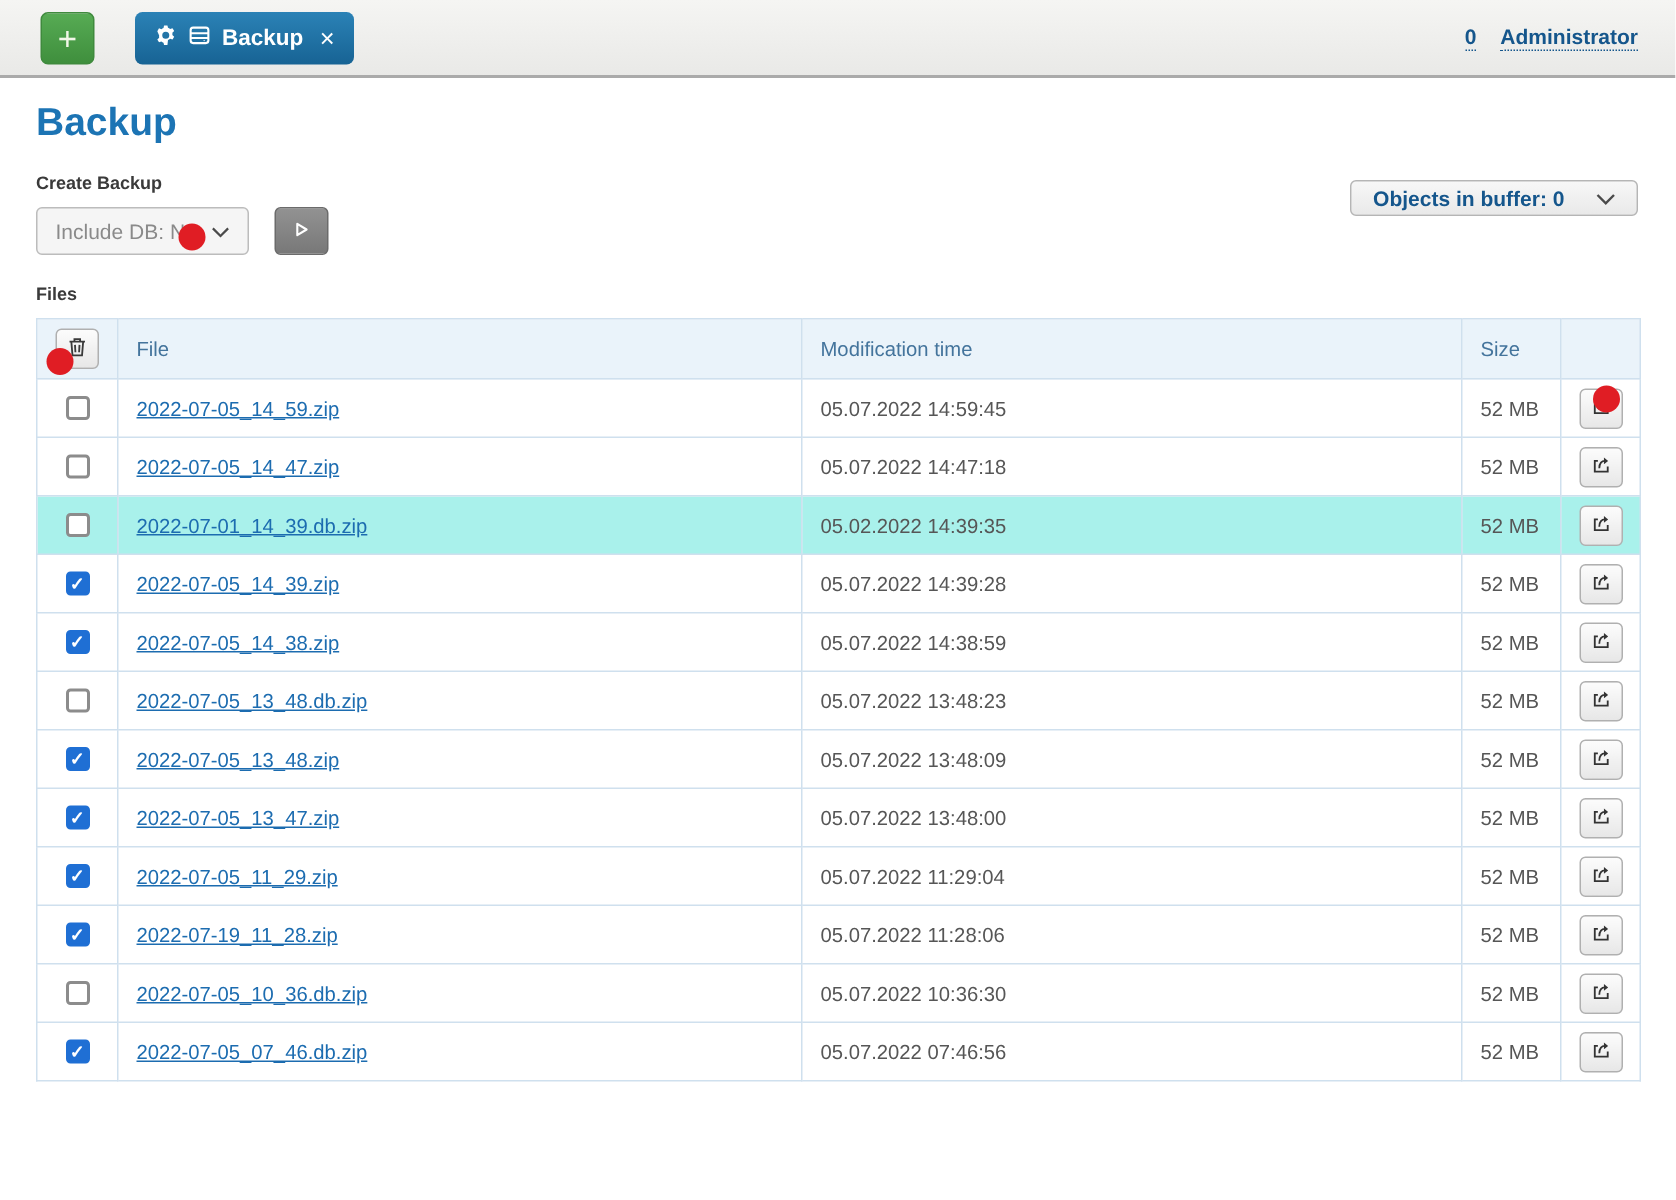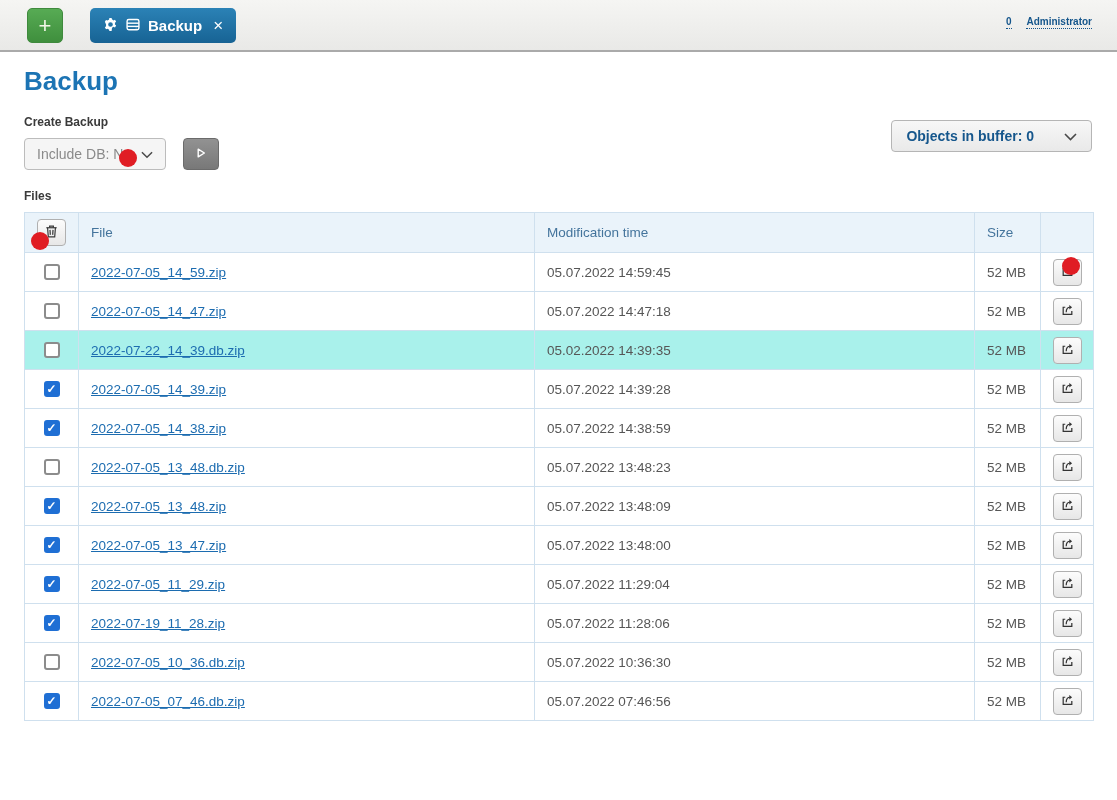--- a/index.html
+++ b/index.html
@@ -12,30 +12,30 @@
     border-bottom:2px solid #aaaaaa; }
   .add-btn { position:absolute; left:27px; top:8px; width:36px; height:35px;
     border:1px solid #3f8a3d; border-radius:5px; cursor:pointer;
     background:linear-gradient(#57ab54,#3f8f3d); color:#f2f7e8;
     font-size:22px; line-height:30px; font-weight:400; }
   .tab { position:absolute; left:90px; top:8px; height:35px;
     display:flex; align-items:center; gap:7px; padding:0 13px;
     background:linear-gradient(#2b82b6,#176394); border-radius:5px;
     color:#fff; font-size:15px; font-weight:bold; cursor:pointer; }
   .tab .x { font-size:17px; font-weight:400; margin-left:4px; cursor:pointer; }
-  .userbox { position:absolute; right:25px; top:16px; font-size:10px; font-weight:bold; }
+  .userbox { position:absolute; right:25px; top:16px; font-size:14px; font-weight:bold; }
   .userbox a { color:#15568c; text-decoration:none;
     border-bottom:1px dotted #15568c; padding-bottom:1px; cursor:pointer; }
   .userbox a + a { margin-left:12px; }
 
   
   .page-title { margin:14px 0 0 24px; font-size:26px; line-height:30px;
     font-weight:bold; color:#1c74b4; }
-  .buffer-btn { position:absolute; right:25px; top:120px; height:32px;
-    display:flex; align-items:center; gap:30px; padding:0 14px;
+  .buffer-btn { position:absolute; right:25px; top:120px; height:24px;
+    display:flex; align-items:center; gap:21px; padding:0 14px;
     background:linear-gradient(#f7f7f7,#e9e9e9); border:1px solid #b5b5b5;
     border-radius:4px; font-size:14px; font-weight:bold; color:#15568c; cursor:pointer; }
   .buffer-btn svg { stroke:#4a4a4a; }
 
   .section-label { margin:19px 0 0 24px; font-size:12px; font-weight:bold; color:#3a3a3a; }
   .create-row { margin:9px 0 0 24px; display:flex; gap:17px; }
   .select-btn { height:32px; min-width:134px; display:flex; align-items:center;
     gap:10px; padding:0 12px; background:#f5f5f5; border:1px solid #bcbcbc;
     border-radius:4px; font-size:14px; color:#8a8a8a; cursor:pointer; }
   .select-btn svg { stroke:#4a4a4a; margin-left:auto; }
@@ -191,21 +191,21 @@
                 <path d="M5.6 5.6 H3.4 V13.2 H12.6 V9.6"></path>
                 <path d="M6.6 10.8 C6.6 7.2 8.4 5.6 10.6 5.6"></path>
                 <path d="M9.9 3.2 L12.9 5.6 L9.9 8 Z" fill="#333" stroke="none"></path>
               </svg>
         </span>
       </button>
     </td>
   </tr>
       <tr class="hl">
     <td class="c"><span class="cb"></span></td>
-    <td><a class="file-link">2022-07-22_14_39.db.zip</a></td>
+    <td><a class="file-link">2022-07-01_14_39.db.zip</a></td>
     <td>05.02.2022 14:39:35</td>
     <td>52 MB</td>
     <td class="c">
       <button class="icon-btn">
         <span>
           <svg width="15" height="15" viewBox="0 0 16 16" fill="none" stroke="#333" stroke-width="1.3">
                 <path d="M5.6 5.6 H3.4 V13.2 H12.6 V9.6"></path>
                 <path d="M6.6 10.8 C6.6 7.2 8.4 5.6 10.6 5.6"></path>
                 <path d="M9.9 3.2 L12.9 5.6 L9.9 8 Z" fill="#333" stroke="none"></path>
               </svg>

